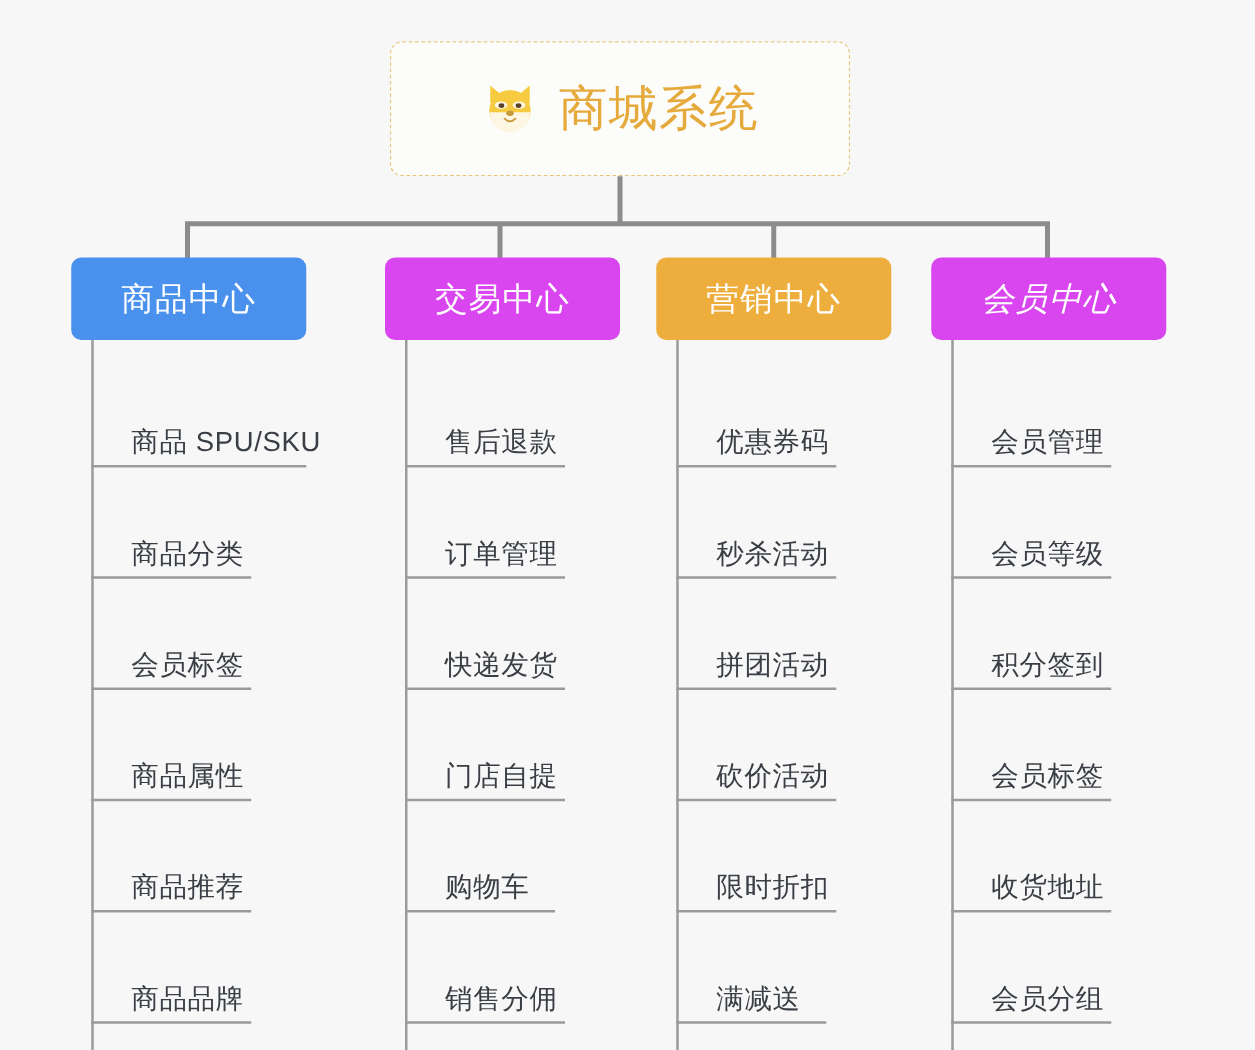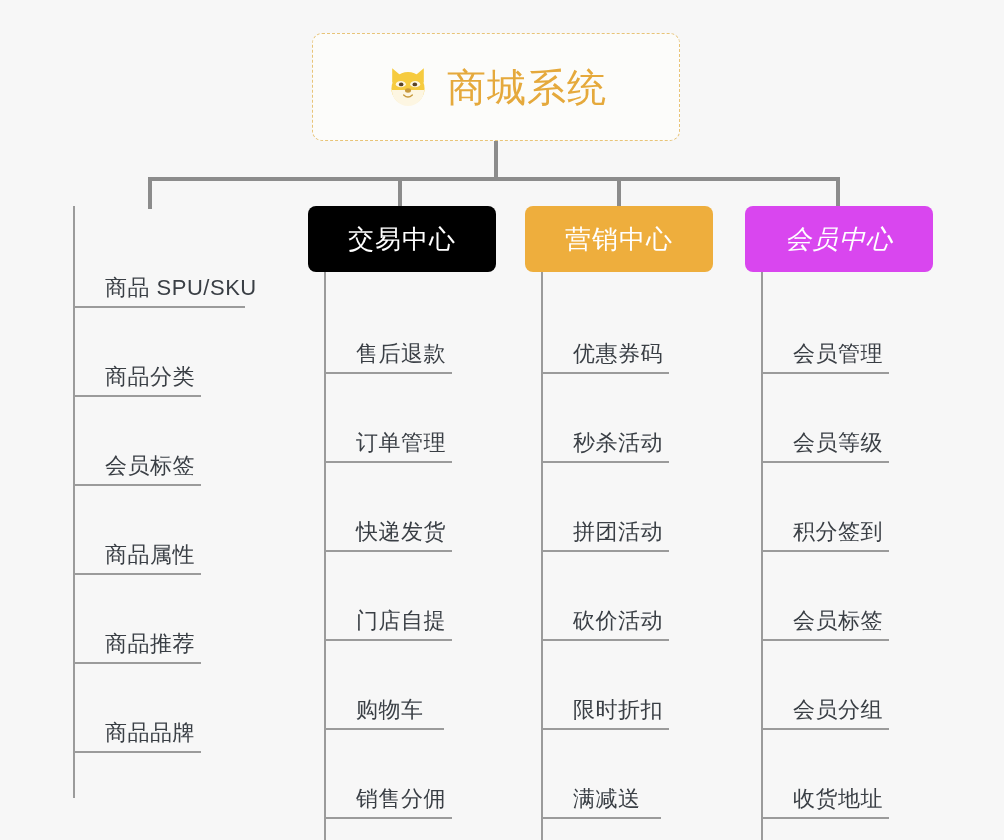--- a/index.html
+++ b/index.html
@@ -140,20 +140,23 @@
   </div>
 
   <div class="connector stem" style="background: rgb(140, 140, 140);"></div>
   <div class="connector bus" style="background: rgb(140, 140, 140);"></div>
   <div class="connector drop" style="left: 148px; background: rgb(140, 140, 140);"></div>
   <div class="connector drop" style="left: 398px; background: rgb(140, 140, 140);"></div>
   <div class="connector drop" style="left: 617px; background: rgb(140, 140, 140);"></div>
   <div class="connector drop" style="left: 836px; background: rgb(140, 140, 140);"></div>
 
   <div class="column" style="left:57px;">
+    <div class="cat-header" style="background: rgb(74, 144, 237);">
+      <span>商品中心</span>
+    </div>
     <div class="items">
       <div class="spine" style="height:592px;"></div>
       <div class="leaf">
           <span class="leaf-inner"><span class="leaf-label">商品 SPU/SKU</span></span>
         </div>
       <div class="leaf">
           <span class="leaf-inner"><span class="leaf-label">商品分类</span></span>
         </div>
       <div class="leaf">
           <span class="leaf-inner"><span class="leaf-label">会员标签</span></span>
@@ -164,21 +167,21 @@
       <div class="leaf">
           <span class="leaf-inner"><span class="leaf-label">商品推荐</span></span>
         </div>
       <div class="leaf">
           <span class="leaf-inner"><span class="leaf-label">商品品牌</span></span>
         </div>
     </div>
   </div>
 
   <div class="column" style="left:308px;">
-    <div class="cat-header" style="background: #000000;">
+    <div class="cat-header" style="background: #d946ef;">
       <span>交易中心</span>
     </div>
     <div class="items">
       <div class="spine" style="height:592px;"></div>
       <div class="leaf">
           <span class="leaf-inner"><span class="leaf-label">售后退款</span></span>
         </div>
       <div class="leaf">
           <span class="leaf-inner"><span class="leaf-label">订单管理</span></span>
         </div>
@@ -236,21 +239,21 @@
       <div class="leaf">
           <span class="leaf-inner"><span class="leaf-label">会员等级</span></span>
         </div>
       <div class="leaf">
           <span class="leaf-inner"><span class="leaf-label">积分签到</span></span>
         </div>
       <div class="leaf">
           <span class="leaf-inner"><span class="leaf-label">会员标签</span></span>
         </div>
       <div class="leaf">
+          <span class="leaf-inner"><span class="leaf-label">收货地址</span></span>
+        </div>
+      <div class="leaf">
           <span class="leaf-inner"><span class="leaf-label">会员分组</span></span>
         </div>
-      <div class="leaf">
-          <span class="leaf-inner"><span class="leaf-label">收货地址</span></span>
-        </div>
     </div>
   </div>
 
 </div>
 
 </body></html>

